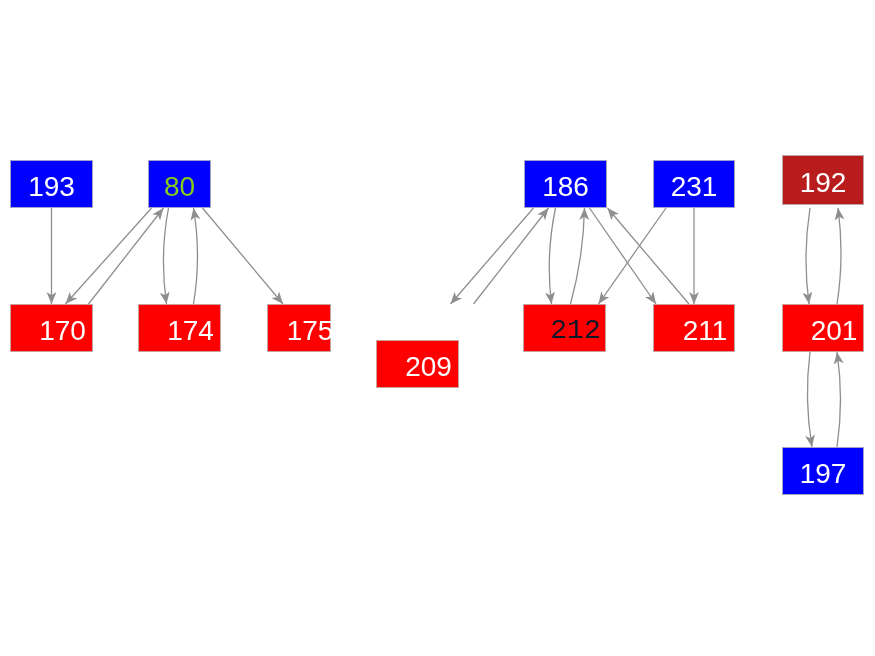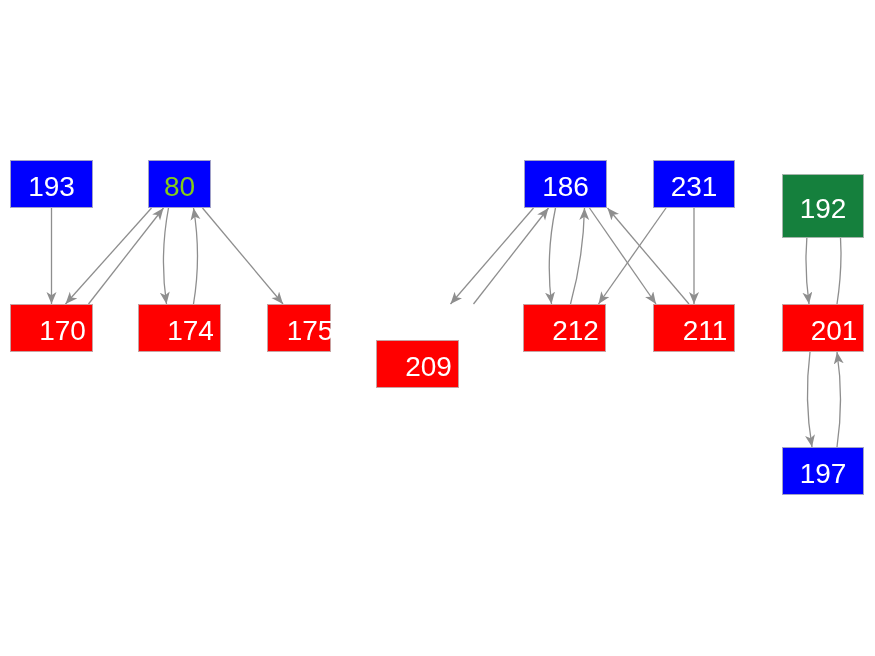--- a/index.html
+++ b/index.html
@@ -75,37 +75,37 @@
     </div>
     <div class="node blue" style="left: 148px; top: 160px; width: 63px; height: 48px; background: rgb(0, 0, 255);">
       <span class="label" style="color: #84cc16;">80</span>
     </div>
     <div class="node blue" style="left: 524px; top: 160px; width: 83px; height: 48px; background: rgb(0, 0, 255);">
       <span class="label" style="color: rgb(255, 255, 255);">186</span>
     </div>
     <div class="node blue" style="left: 653px; top: 160px; width: 82px; height: 48px; background: rgb(0, 0, 255);">
       <span class="label" style="color: rgb(255, 255, 255);">231</span>
     </div>
-    <div class="node blue" style="left: 782px; top: 174px; width: 82px; height: 64px; background: #15803d;">
+    <div class="node blue" style="left: 782px; top: 155px; width: 82px; height: 50px; background: #b91c1c;">
       <span class="label" style="color: rgb(255, 255, 255);">192</span>
     </div>
     <div class="node red" style="left: 10px; top: 304px; width: 83px; height: 48px; background: rgb(255, 0, 0);">
       <span class="label" style="color: rgb(255, 255, 255);">170</span>
     </div>
     <div class="node red" style="left: 138px; top: 304px; width: 83px; height: 48px; background: rgb(255, 0, 0);">
       <span class="label" style="color: rgb(255, 255, 255);">174</span>
     </div>
     <div class="node red" style="left: 267px; top: 304px; width: 64px; height: 48px; background: rgb(255, 0, 0);">
       <span class="label" style="color: rgb(255, 255, 255);">175</span>
     </div>
     <div class="node red" style="left: 376px; top: 304px; width: 83px; height: 48px; background: rgb(255, 0, 0); margin-top: 36px;">
       <span class="label" style="color: rgb(255, 255, 255);">209</span>
     </div>
     <div class="node red" style="left: 523px; top: 304px; width: 83px; height: 48px; background: rgb(255, 0, 0);">
-      <span class="label" style="color: #ffffff;">212</span>
+      <span class="label" style="color: #0f172a; font-family: Liberation Mono, monospace;">212</span>
     </div>
     <div class="node red" style="left: 653px; top: 304px; width: 82px; height: 48px; background: rgb(255, 0, 0);">
       <span class="label" style="color: rgb(255, 255, 255);">211</span>
     </div>
     <div class="node red" style="left: 782px; top: 304px; width: 82px; height: 48px; background: rgb(255, 0, 0);">
       <span class="label" style="color: rgb(255, 255, 255);">201</span>
     </div>
     <div class="node blue" style="left: 782px; top: 447px; width: 82px; height: 48px; background: rgb(0, 0, 255);">
       <span class="label" style="color: rgb(255, 255, 255);">197</span>
     </div>

